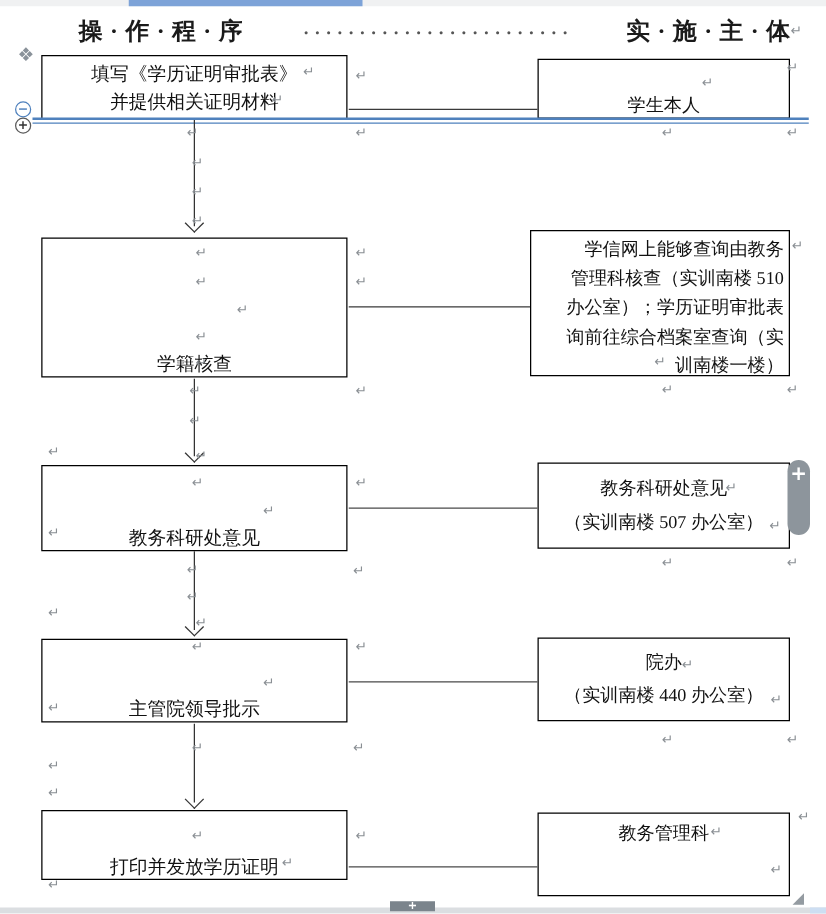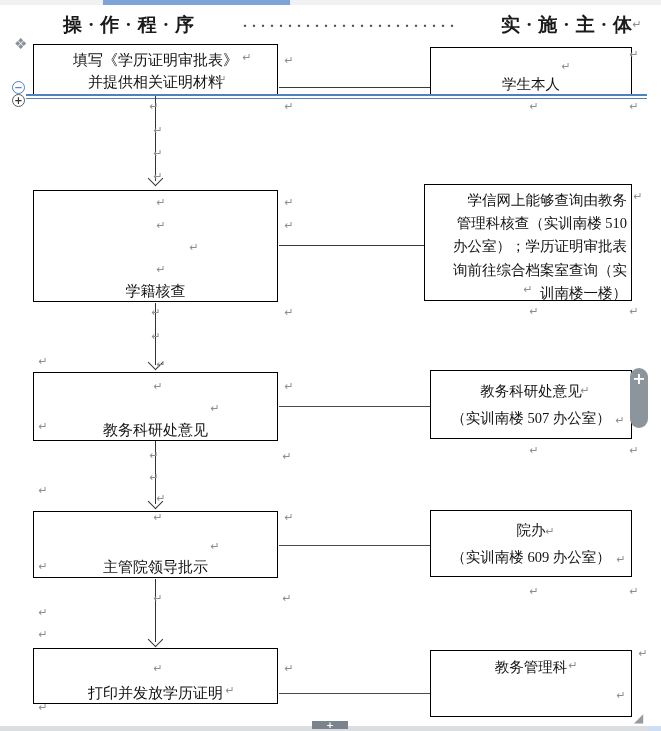--- a/index.html
+++ b/index.html
@@ -109,21 +109,21 @@
   <div class="hline" style="left:279px;top:406px;width:151px;border-top-color:#4a4a4a;"></div>
 
   <div class="vshaft" style="left:154.5px;top:441px;height:63px;"></div>
   <div class="ahead" style="left:150px;top:496px;"></div>
 
   <div class="box center" style="left:33px;top:511px;width:245px;height:67px;">
     <div class="line">主管院领导批示</div>
   </div>
   <div class="box rbox" style="left:430px;top:510px;width:202px;height:67px;padding-top:6px;">
     <div class="line" style="line-height:27px;">院办</div>
-    <div class="line" style="line-height:27px;">（实训南楼 609 办公室）</div>
+    <div class="line" style="line-height:27px;">（实训南楼 440 办公室）</div>
   </div>
   <div class="hline" style="left:279px;top:545px;width:151px;border-top-color:#4a4a4a;"></div>
 
   <div class="vshaft" style="left:154.5px;top:579px;height:63px;"></div>
   <div class="ahead" style="left:150px;top:634px;"></div>
 
   <div class="box center" style="left:33px;top:648px;width:245px;height:56px;">
     <div class="line">打印并发放学历证明</div>
   </div>
   <div class="box rbox" style="left:430px;top:650px;width:202px;height:67px;padding-top:2px;">

